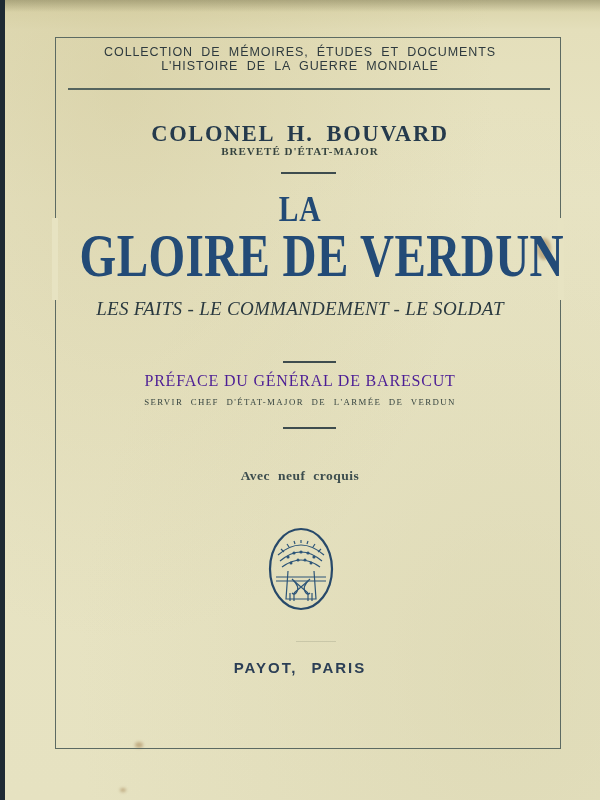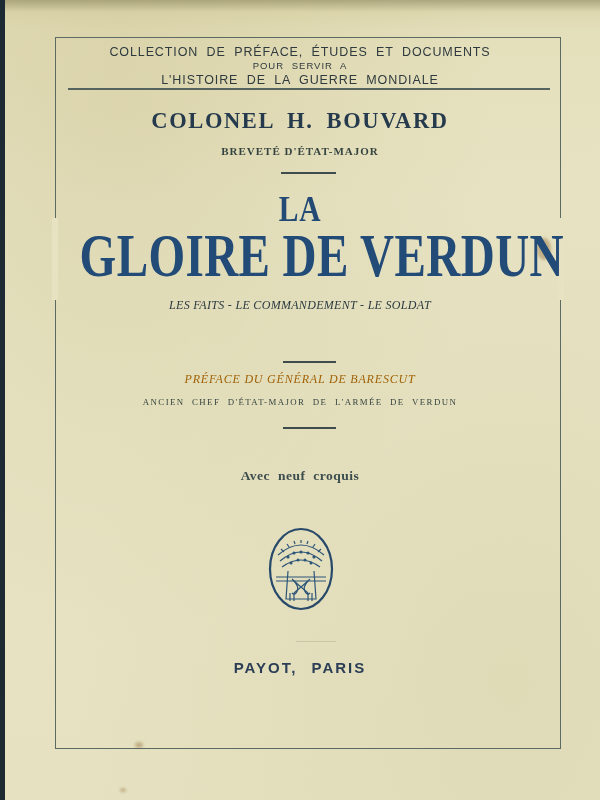--- a/index.html
+++ b/index.html
@@ -72,21 +72,21 @@
       font-size: 12.5px;
       letter-spacing: 0.9px;
       line-height: 14px;
       word-spacing: 4px;
     }
     .collection .small {
       font-size: 9.5px;
       letter-spacing: 1px;
     }
     .author {
-      top: 108px;
+      top: 121px;
       font-family: "Liberation Serif", "DejaVu Serif", serif;
       font-weight: bold;
       color: #253a4c;
       font-size: 22.5px;
       letter-spacing: 1.6px;
       word-spacing: 6px;
     }
     .author-sub {
       top: 145px;
       font-size: 11px;
@@ -113,29 +113,28 @@
       font-size: 62px;
       line-height: 66px;
       transform: scaleX(0.76);
       transform-origin: 50% 50%;
       letter-spacing: 0.5px;
     }
     .subtitle {
       top: 298px;
       font-style: italic;
       color: #2b3a40;
-      font-size: 12px;
+      font-size: 19px;
       letter-spacing: 0.3px;
     }
     .preface {
       top: 372px;
-      color: #a16207;
-      font-size: 12px;
+      color: #4c1d95;
+      font-size: 16px;
       letter-spacing: 0.8px;
-      font-style: italic;
     }
     .preface-sub {
       top: 397px;
       font-size: 8.8px;
       color: #35433f;
       letter-spacing: 1.4px;
       word-spacing: 4px;
     }
     .illustrations {
       top: 468px;
@@ -168,41 +167,40 @@
 
 <div class="stain" style="left:537px; top:238px; width:14px; height:22px;"></div>
 <div class="stain" style="left:135px; top:742px; width:8px; height:6px;"></div>
 <div class="stain" style="left:120px; top:788px; width:6px; height:4px;"></div>
 
 <div class="frame"></div>
 <div class="frame-gap left"></div>
 <div class="frame-gap right"></div>
 
 <div class="centered collection">
-  <div>COLLECTION DE PRÉFACE, ÉTUDES ET DOCUMENTS</div>
-  <div class="small">POUR SERVIR A</div>
+  <div>COLLECTION DE MÉMOIRES, ÉTUDES ET DOCUMENTS</div>
   <div>L'HISTOIRE DE LA GUERRE MONDIALE</div>
 </div>
 
 <div class="rule" style="left:68px; top:88px; width:482px; background:#55645e; height:1.5px;"></div>
 
 <div class="centered author">COLONEL H. BOUVARD</div>
 <div class="centered author-sub">BREVETÉ D'ÉTAT-MAJOR</div>
 
 <div class="rule" style="left:281px; top:172px; width:55px;"></div>
 
 <div class="centered title-la">LA</div>
 <div class="centered title-main">GLOIRE DE VERDUN</div>
 
 <div class="centered subtitle">LES FAITS - LE COMMANDEMENT - LE SOLDAT</div>
 
 <div class="rule" style="left:283px; top:361px; width:53px;"></div>
 
 <div class="centered preface">PRÉFACE DU GÉNÉRAL DE BARESCUT</div>
-<div class="centered preface-sub">ANCIEN CHEF D'ÉTAT-MAJOR DE L'ARMÉE DE VERDUN</div>
+<div class="centered preface-sub">SERVIR CHEF D'ÉTAT-MAJOR DE L'ARMÉE DE VERDUN</div>
 
 <div class="rule" style="left:283px; top:427px; width:53px;"></div>
 
 <div class="centered illustrations">Avec neuf croquis</div>
 
 <div class="emblem">
   <svg width="66" height="84" viewBox="0 0 66 84" xmlns="http://www.w3.org/2000/svg">
     <ellipse cx="33" cy="42" rx="31" ry="40" fill="none" stroke="#27496a" stroke-width="2.2"></ellipse>
     <g stroke="#2d5578" stroke-width="1.2" fill="none">
       <path d="M10 28 Q33 8 56 28"></path>

